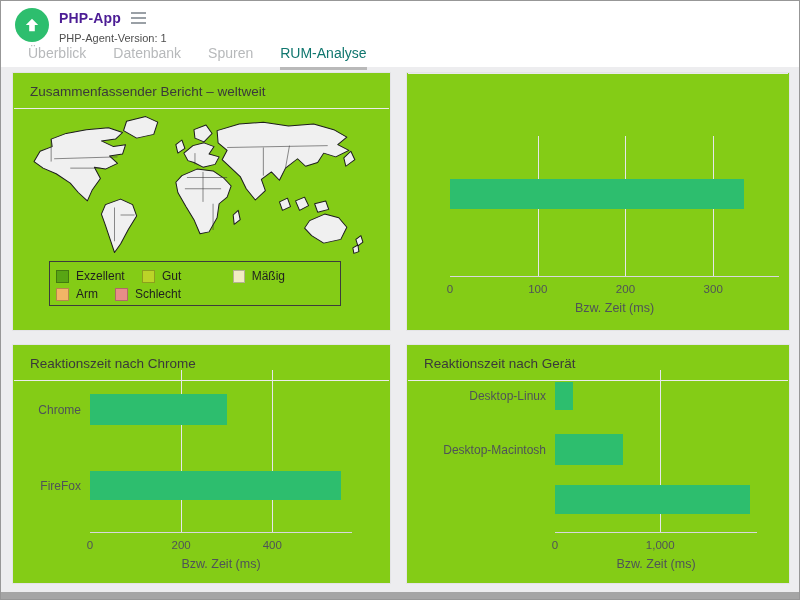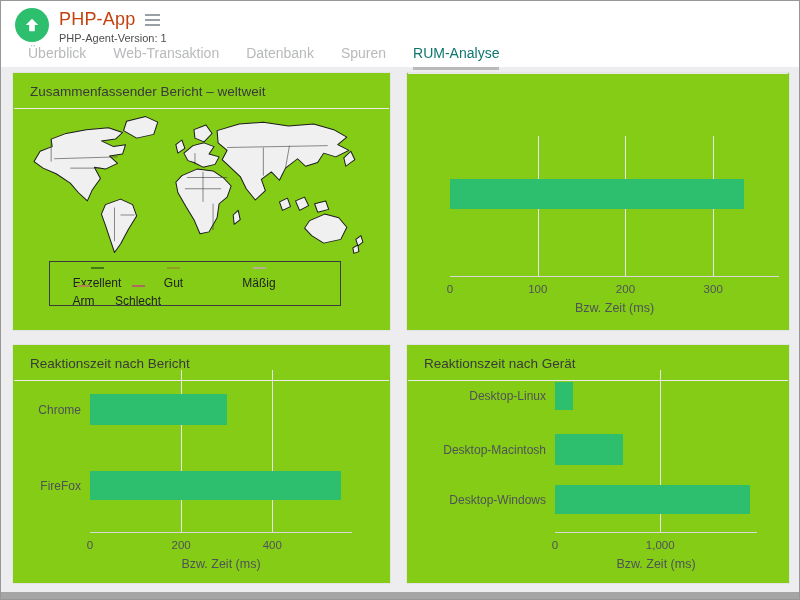--- a/index.html
+++ b/index.html
@@ -8,21 +8,21 @@
     position:relative; width:800px; height:600px;
     border:1px solid #979797; background:#ededef; overflow:hidden;
   }
   
   .header { position:absolute; left:0; top:0; right:0; height:66px; background:#ffffff; }
   .logo {
     position:absolute; left:14px; top:7px; width:34px; height:34px; border-radius:50%;
     background:#2dbe6e; display:flex; align-items:center; justify-content:center;
   }
   .app-title-row { position:absolute; left:58px; top:8px; display:flex; align-items:center; gap:10px; }
-  .app-title { font-size:18px; font-weight:normal; color:#c2410c; letter-spacing:.2px; }
+  .app-title { font-size:14px; font-weight:bold; color:#4c1d95; letter-spacing:.2px; }
   .hamburger { display:inline-block; width:15px; }
   .hamburger i { display:block; height:2px; background:#9aa0a6; margin:3px 0; }
   .app-subtitle { position:absolute; left:58px; top:31px; font-size:11px; color:#4e4e4e; }
   
   .tabs { position:absolute; left:27px; top:44px; display:flex; gap:27px; }
   .tab { font-size:14px; color:#b7b9bb; padding-bottom:6px; cursor:pointer; white-space:nowrap; }
   .tab.active { color:#0f766e; font-weight:normal; border-bottom:3px solid #b9b9b9; }
   
   .panel { position:absolute; background:#84cc16; border:1px solid #e4e4e7; }
   .panel-title { font-size:13.5px; color:#3a3a3a; padding:11px 16px 9px 17px; }
@@ -31,21 +31,21 @@
   #panel-isp     { left:405px; top:71px;  width:384px; height:259px; }
   #panel-browser { left:11px;  top:343px; width:379px; height:240px; }
   #panel-device  { left:405px; top:343px; width:384px; height:240px; }
   
   .map-wrap { position:absolute; left:13px; top:37px; width:352px; height:150px; }
   .legend {
     position:absolute; left:36px; top:188px; width:292px; height:45px;
     border:1px solid #3c3c3c; padding:5px 6px 4px 6px;
     display:flex; flex-wrap:wrap; align-content:flex-start;
   }
-  .legend-item { display:flex; align-items:center; gap:7px; height:18px; margin-right:4px;flex-direction:column; }
+  .legend-item { display:flex; align-items:center; gap:7px; height:18px; margin-right:4px; }
   .legend-item .swatch { width:13px; height:13px; border:1px solid rgba(0,0,0,.25); }
   .legend-item .lbl { font-size:12px; color:#1f1f1f; }
   .li-0 { width:82px; } .li-1 { width:63px; } .li-2 { width:76px;padding-left:24px; } .li-3 { width:55px; }
   
   .plot { position:absolute; border-bottom:1px solid #d8d8dc; }
   .gridline { position:absolute; top:0; bottom:0; width:1px; background:#e6e6ea; }
   .bar { position:absolute; left:0; }
   .cat-label {
     position:absolute; right:calc(100% + 9px); font-size:12px; color:#4f5358;
     white-space:nowrap; display:flex; align-items:center; justify-content:flex-end;
@@ -76,21 +76,20 @@
       <span class="app-title">PHP-App</span>
       <span class="hamburger">
           <i></i>
           <i></i>
           <i></i>
         </span>
     </div>
     <div class="app-subtitle">PHP-Agent-Version: 1</div>
     <div class="tabs">
       <span class="tab">Überblick</span>
-      <span class="tab">Web-Transaktion</span>
       <span class="tab">Datenbank</span>
       <span class="tab">Spuren</span>
       <span class="tab active">RUM-Analyse</span>
     </div>
   </div>
 
   <div class="panel" id="panel-map">
     <div class="panel-title">Zusammenfassender Bericht – weltweit</div>
     <div class="panel-divider"></div>
     <div class="map-wrap">
@@ -177,21 +176,21 @@
         <div class="bar" style="top: 43px; height: 30px; width: 89.3333%; background: rgb(45, 190, 110);"></div>
         <span class="tick" style="left: 0%;">0</span>
         <span class="tick" style="left: 26.6667%;">100</span>
         <span class="tick" style="left: 53.3333%;">200</span>
         <span class="tick" style="left: 80%;">300</span>
         <div class="axis-title">Bzw. Zeit (ms)</div>
       </div>
   </div>
 
   <div class="panel" id="panel-browser">
-    <div class="panel-title">Reaktionszeit nach Bericht</div>
+    <div class="panel-title">Reaktionszeit nach Chrome</div>
     <div class="panel-divider"></div>
     <div class="plot" id="plot-browser" style="left:77px; top:25px; width:262px; height:163px;">
         <div class="gridline" style="left: 34.7826%;"></div>
         <div class="gridline" style="left: 69.5652%;"></div>
         <div class="bar" style="top: 24px; height: 31px; width: 52.1739%; background: rgb(45, 190, 110);"></div>
         <div class="cat-label" style="top: 24px; height: 31px;">Chrome</div>
         <div class="bar" style="top: 101px; height: 29px; width: 95.6522%; background: rgb(45, 190, 110);"></div>
         <div class="cat-label" style="top: 101px; height: 29px;">FireFox</div>
         <span class="tick" style="left: 0%;">0</span>
         <span class="tick" style="left: 34.7826%;">200</span>
@@ -203,21 +202,20 @@
   <div class="panel" id="panel-device">
     <div class="panel-title">Reaktionszeit nach Gerät</div>
     <div class="panel-divider"></div>
     <div class="plot" id="plot-device" style="left:148px; top:25px; width:202px; height:163px;">
         <div class="gridline" style="left: 52.0833%;"></div>
         <div class="bar" style="top: 12px; height: 28px; width: 8.85417%; background: rgb(45, 190, 110);"></div>
         <div class="cat-label" style="top: 12px; height: 28px;">Desktop-Linux</div>
         <div class="bar" style="top: 64px; height: 31px; width: 33.8542%; background: rgb(45, 190, 110);"></div>
         <div class="cat-label" style="top: 64px; height: 31px;">Desktop-Macintosh</div>
         <div class="bar" style="top: 115px; height: 29px; width: 96.3542%; background: rgb(45, 190, 110);"></div>
-        <div class="cat-label" style="top: 115px; height: 29px;">Desktop-Windows</div>
         <span class="tick" style="left: 0%;">0</span>
         <span class="tick" style="left: 52.0833%;">1,000</span>
         <div class="axis-title">Bzw. Zeit (ms)</div>
       </div>
   </div>
 
   <div class="bottom-strip"></div>
 </div>
 
 </body></html>

